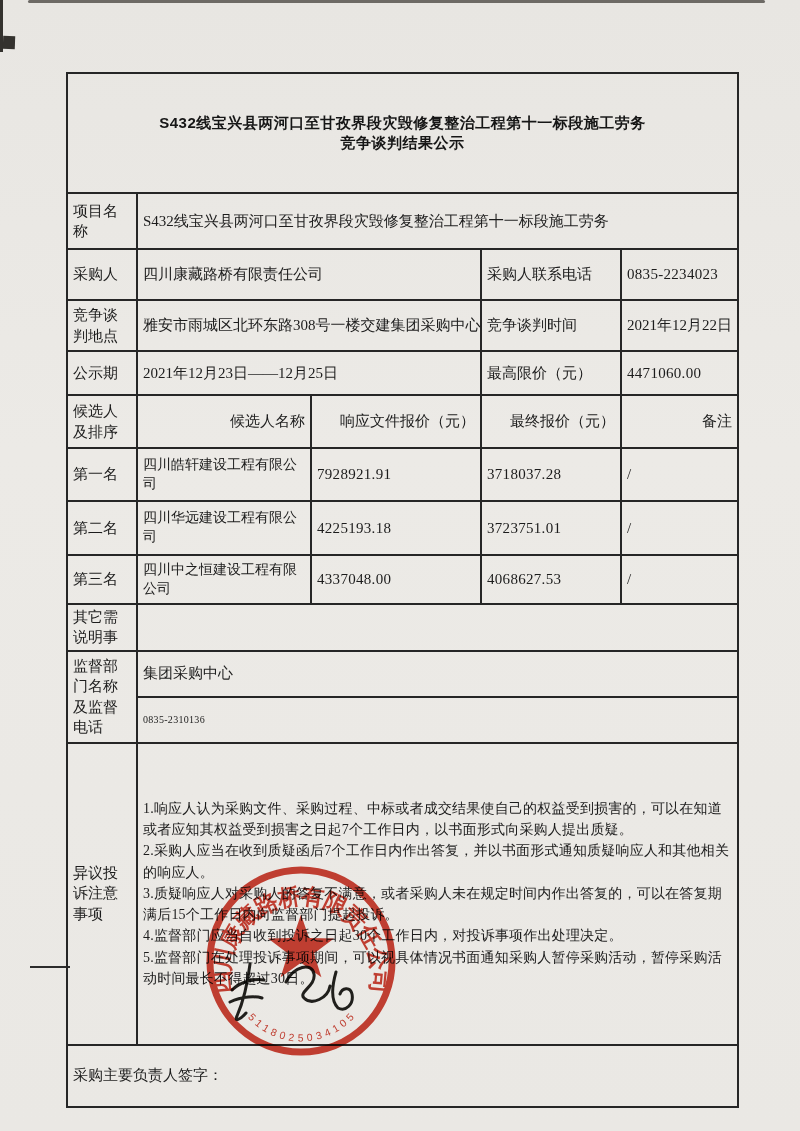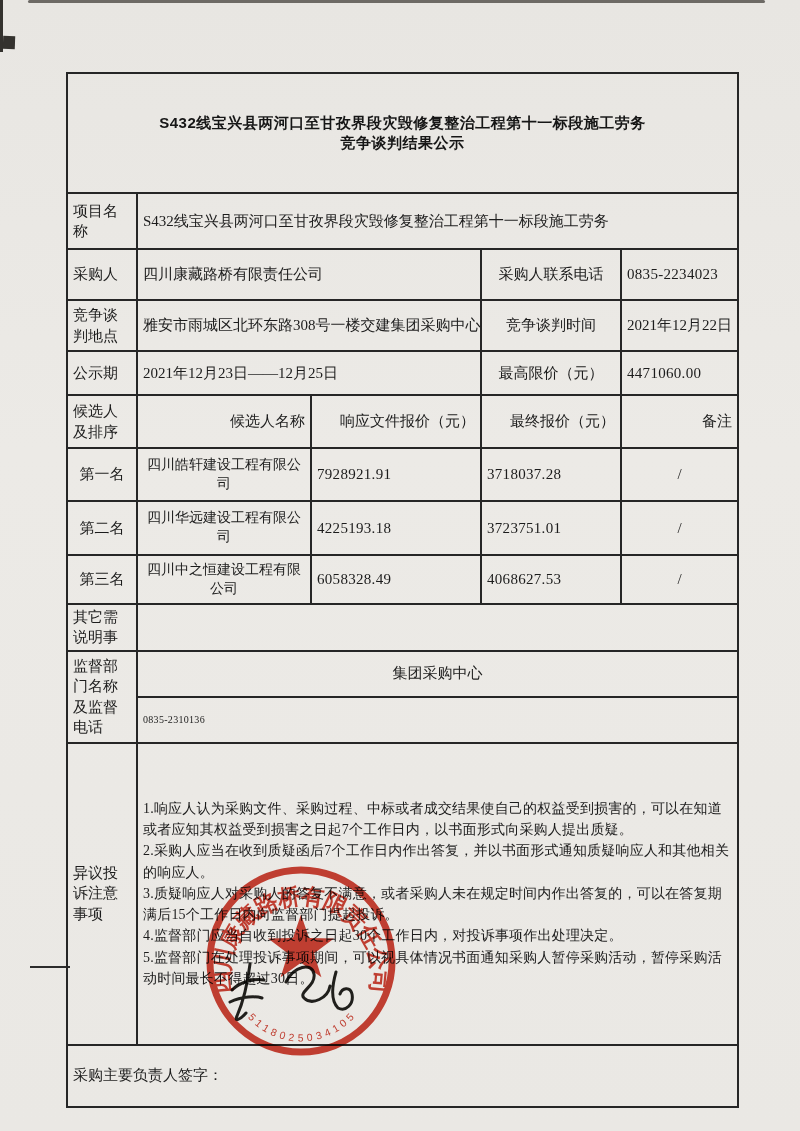--- a/index.html
+++ b/index.html
@@ -30,21 +30,21 @@
     padding:2px 5px;vertical-align:middle;
     overflow:hidden;
   }
   td.title-cell{
     height:114px;text-align:center;
     font-family:"Liberation Sans","DejaVu Sans",sans-serif;
     font-weight:bold;font-size:20px;line-height:1.6;letter-spacing:.5px;
     color:#161616;
   }
   .lbl{padding:2px 13px 2px 6px;}
-  .c{text-align:center;}
+  .c{}
   .hdr{text-align:right;}
   .num{text-align:left;font-size:13.5px;letter-spacing:.3px;}
   .val-sm{text-align:center;font-size:13px;padding:1px;}
   .val-tight{font-size:14px;white-space:nowrap;padding-left:4px;}
   .h50 td{height:50px;} .h45 td{height:45px;} .h38 td{height:38px;}
   .h47 td{height:47px;} .h48 td{height:48px;} .h43 td{height:43px;}
   .h39 td{height:39px;} .h40 td{height:40px;} .h296 td{height:296px;}
   .h56 td{height:56px;}
   td.notice{padding:8px 9px;vertical-align:middle;}
   td.notice .nline{font-size:14px;line-height:1.52;letter-spacing:.2px;text-align:left;}
@@ -134,21 +134,21 @@
       <td class="c">第二名</td>
       <td class="c" style="font-size:14px">四川华远建设工程有限公司</td>
       <td class="num">4225193.18</td>
       <td class="num">3723751.01</td>
       <td class="c">/</td>
     </tr>
 
     <tr class="h43">
       <td class="c">第三名</td>
       <td class="c" style="font-size:14px">四川中之恒建设工程有限公司</td>
-      <td class="num">6058328.49</td>
+      <td class="num">4337048.00</td>
       <td class="num">4068627.53</td>
       <td class="c">/</td>
     </tr>
 
     <tr class="h39">
       <td class="lbl">其它需说明事</td>
       <td colspan="4"></td>
     </tr>
 
     <tr class="h40">

